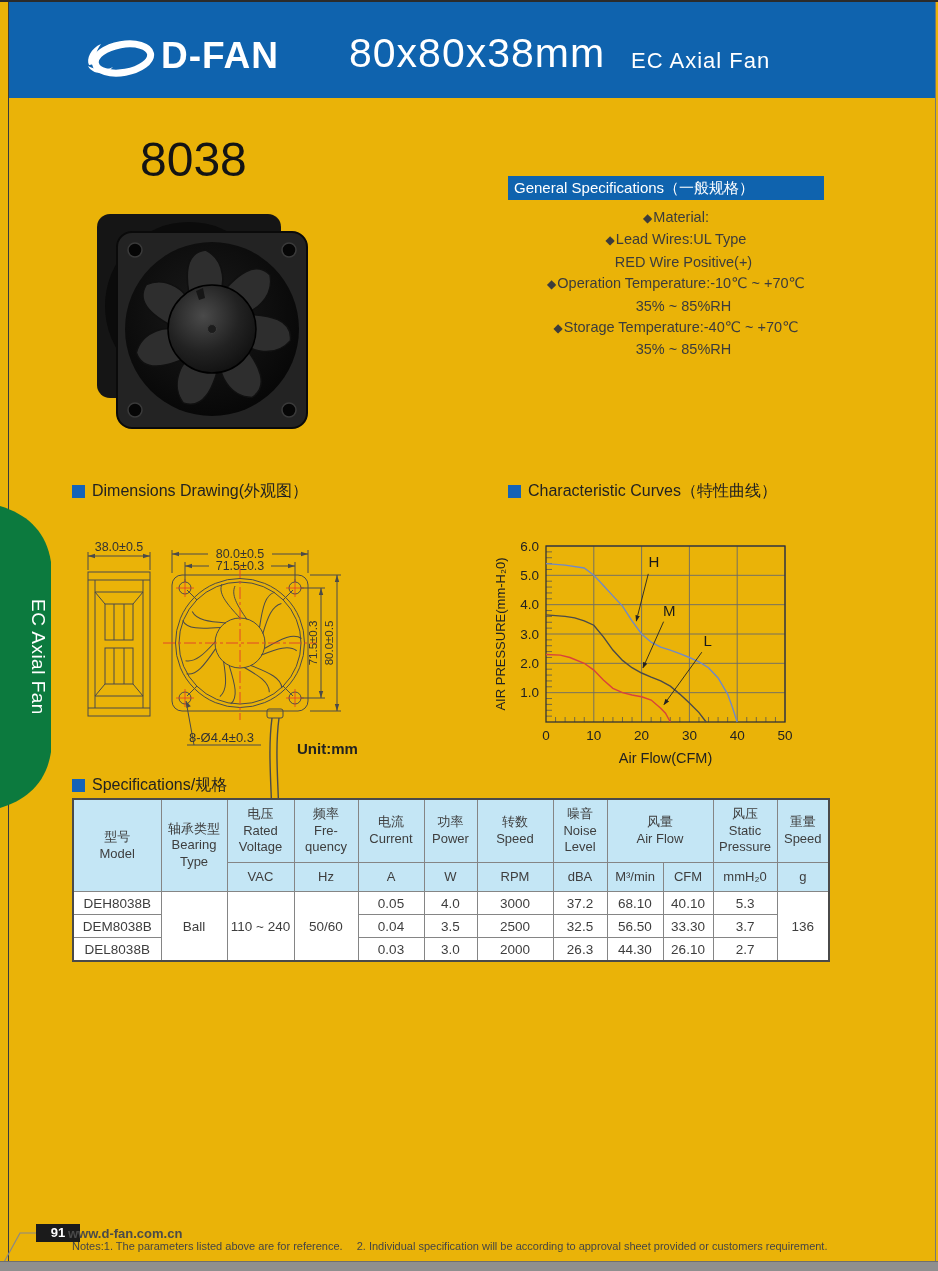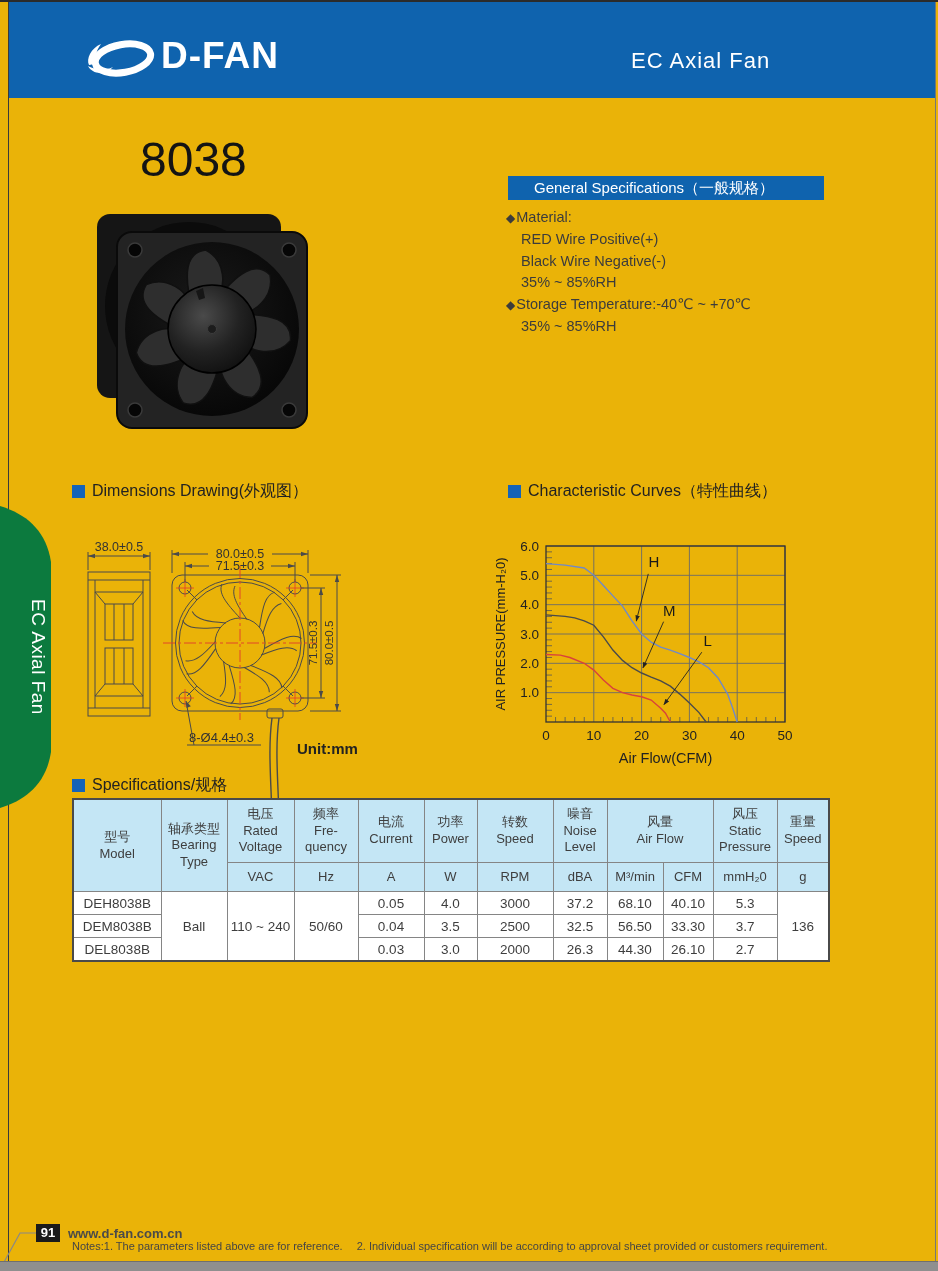--- a/index.html
+++ b/index.html
@@ -16,23 +16,23 @@
   
   .topbar{left:9px;top:2px;width:926px;height:96px;background:#0F63AE;}
   .brand{left:152px;top:33px;font-size:37px;font-weight:bold;color:#fff;letter-spacing:1px;}
   .size-title{left:340px;top:28px;font-size:41px;color:#fff;letter-spacing:1px;}
   .type-title{left:622px;top:46px;font-size:22px;color:#fff;letter-spacing:1px;}
 
   .model-title{left:140px;top:132px;width:140px;font-size:48px;color:#141414;}
 
   
   .gs-bar{left:508px;top:176px;width:316px;height:24px;background:#0F63AE;color:#fff;
-          font-size:15px;line-height:24px;padding-left:26px;box-sizing:border-box;}
+          font-size:15px;line-height:24px;padding-left:6px;box-sizing:border-box;}
   .gs-list{left:506px;top:207px;width:340px;font-size:14.5px;color:#3c3c3c;}
-  .gs-line{line-height:21.4px;white-space:nowrap;}
+  .gs-line{line-height:21.4px;white-space:nowrap;text-align:center;}
   .gs-line .b{color:#3c3c3c;font-size:12px;margin-right:1px;}
   .gs-line.indent{padding-left:15px;}
 
   
   .sec{display:flex;align-items:center;font-size:16px;color:#222;}
   .sec .sq{width:13px;height:13px;background:#1463B8;margin-right:7px;flex:0 0 auto;}
   .sec-dims{left:72px;top:481px;}
   .sec-curves{left:508px;top:481px;}
   .sec-specs{left:72px;top:775px;}
 
@@ -45,21 +45,21 @@
   table.spec td{font-size:13.5px;background:#fff;}
   tr.hr1 th{height:62px;}
   tr.hr2 th{height:28px;}
   tr.dr td{height:22px;}
   .thcn{display:block;}
   .then{display:block;}
 
   
   .notes{left:72px;top:1196px;width:800px;font-size:11px;color:#454545;white-space:nowrap;margin-top:44px;}
   .notes .n2{margin-left:14px;}
-  .page-badge{left:36px;top:1224px;width:24px;height:18px;background:#1b1b1b;color:#fff;
+  .page-badge{left:36px;top:1224px;width:44px;height:18px;background:#1b1b1b;color:#fff;
       font-size:13px;font-weight:bold;text-align:center;line-height:18px;}
   .site{left:68px;top:1226px;font-size:13px;color:#4a4a4a;font-weight:bold;}
 
   svg text{font-family:"Liberation Sans","DejaVu Sans",sans-serif;}
 </style>
 </head>
 <body>
 
 <div class="page">
 
@@ -69,20 +69,21 @@
 
   <div class="abs topbar">
     <svg class="abs" style="left:76px;top:32px;" width="70" height="50" viewBox="0 0 70 50">
       <g transform="rotate(-10 35 25)">
         <ellipse cx="38" cy="25" rx="28" ry="14" fill="none" stroke="#ffffff" stroke-width="7"></ellipse>
       </g>
       <path d="M4,31 C1,25 6,14 16,10 C10,18 10,24 13,28 C9,30 6,31 4,31 Z" fill="#ffffff"></path>
       <path d="M3,32 C10,36 20,37 28,33 C20,42 7,40 3,32 Z" fill="#ffffff"></path>
     </svg>
     <div class="abs brand">D-FAN</div>
+    <div class="abs size-title">80x80x38mm</div>
     <div class="abs type-title">EC Axial Fan</div>
   </div>
 
   <div class="abs model-title">8038</div>
 
   <svg class="abs" style="left:93px;top:210px;" width="222" height="230" viewBox="0 0 222 230">
     <defs>
       <radialGradient id="hubG" cx="40%" cy="35%" r="75%">
         <stop offset="0%" stop-color="#4a4a4a"></stop>
           <stop offset="55%" stop-color="#222"></stop>
@@ -115,22 +116,23 @@
       <circle cx="42" cy="40" r="7"></circle>
         <circle cx="196" cy="40" r="7"></circle>
       <circle cx="42" cy="200" r="7"></circle>
         <circle cx="196" cy="200" r="7"></circle>
     </g>
   </svg>
 
   <div class="abs gs-bar">General Specifications（一般规格）</div>
   <div class="abs gs-list">
     <div class="gs-line"><span class="b">◆</span><span>Material:</span></div>
+    <div class="gs-line"><span class="b">◆</span><span>Lead Wires:UL Type</span></div>
     <div class="gs-line indent"><span>RED Wire Positive(+)</span></div>
-    <div class="gs-line indent"><span>Black Wire Negative(-)</span></div>
+    <div class="gs-line"><span class="b">◆</span><span>Operation Temperature:-10℃ ~ +70℃</span></div>
     <div class="gs-line indent"><span>35% ~ 85%RH</span></div>
     <div class="gs-line"><span class="b">◆</span><span>Storage Temperature:-40℃ ~ +70℃</span></div>
     <div class="gs-line indent"><span>35% ~ 85%RH</span></div>
   </div>
 
   <div class="abs sec sec-dims">
     <span class="sq"></span>
     <span>Dimensions Drawing(外观图）</span>
   </div>
   <div class="abs sec sec-curves">

